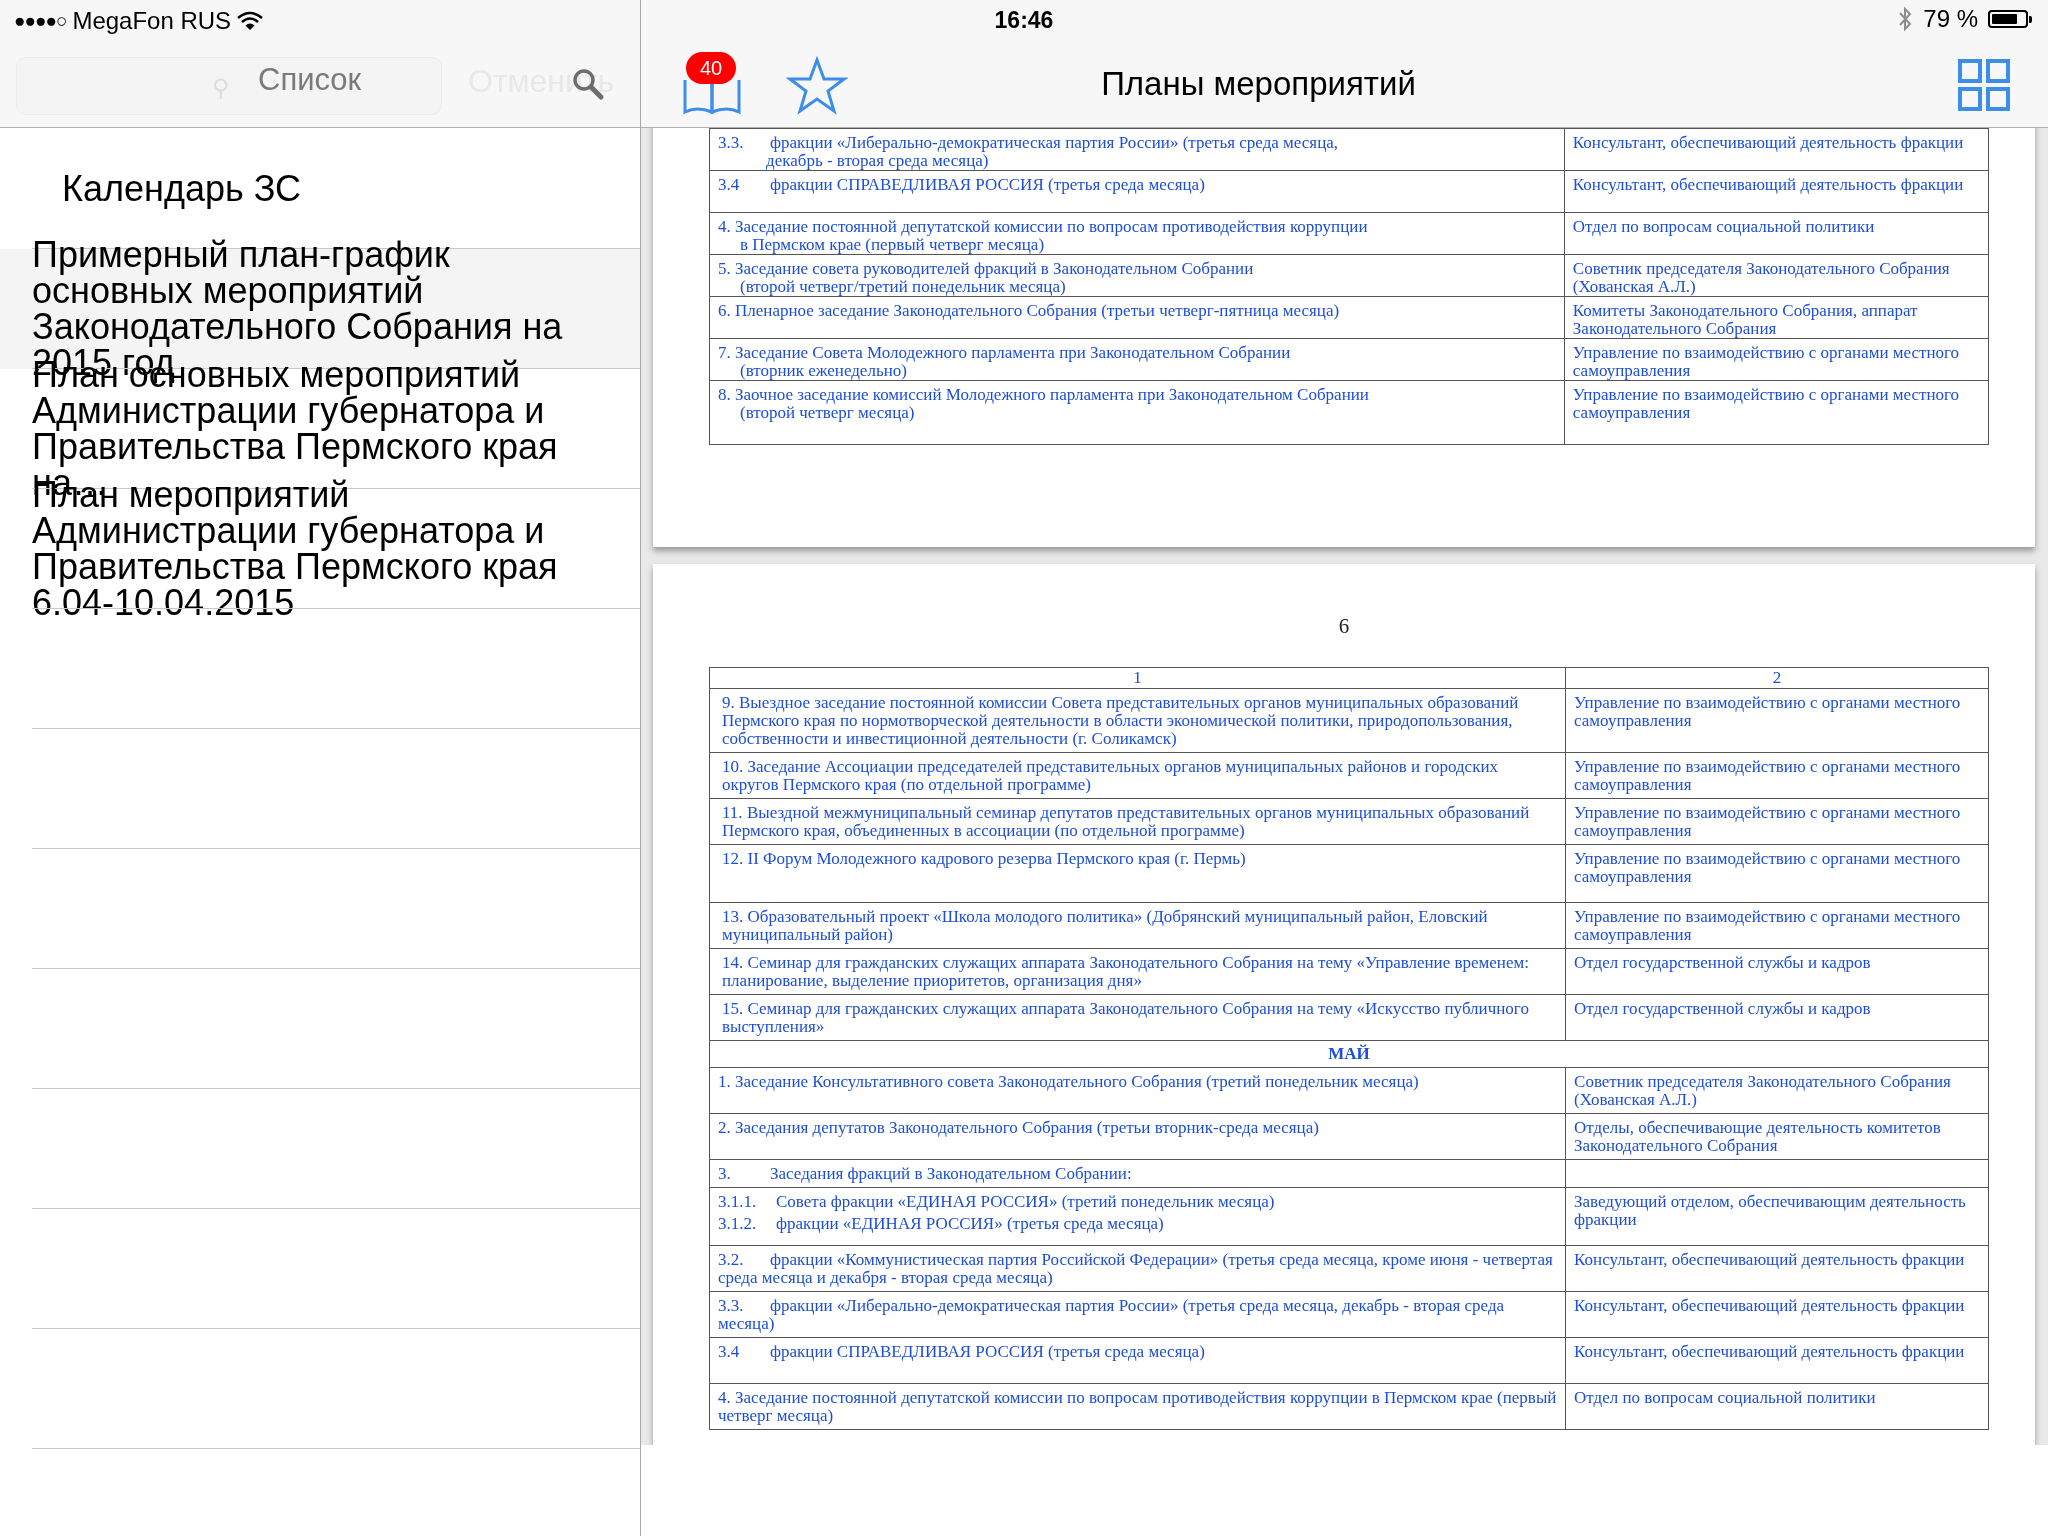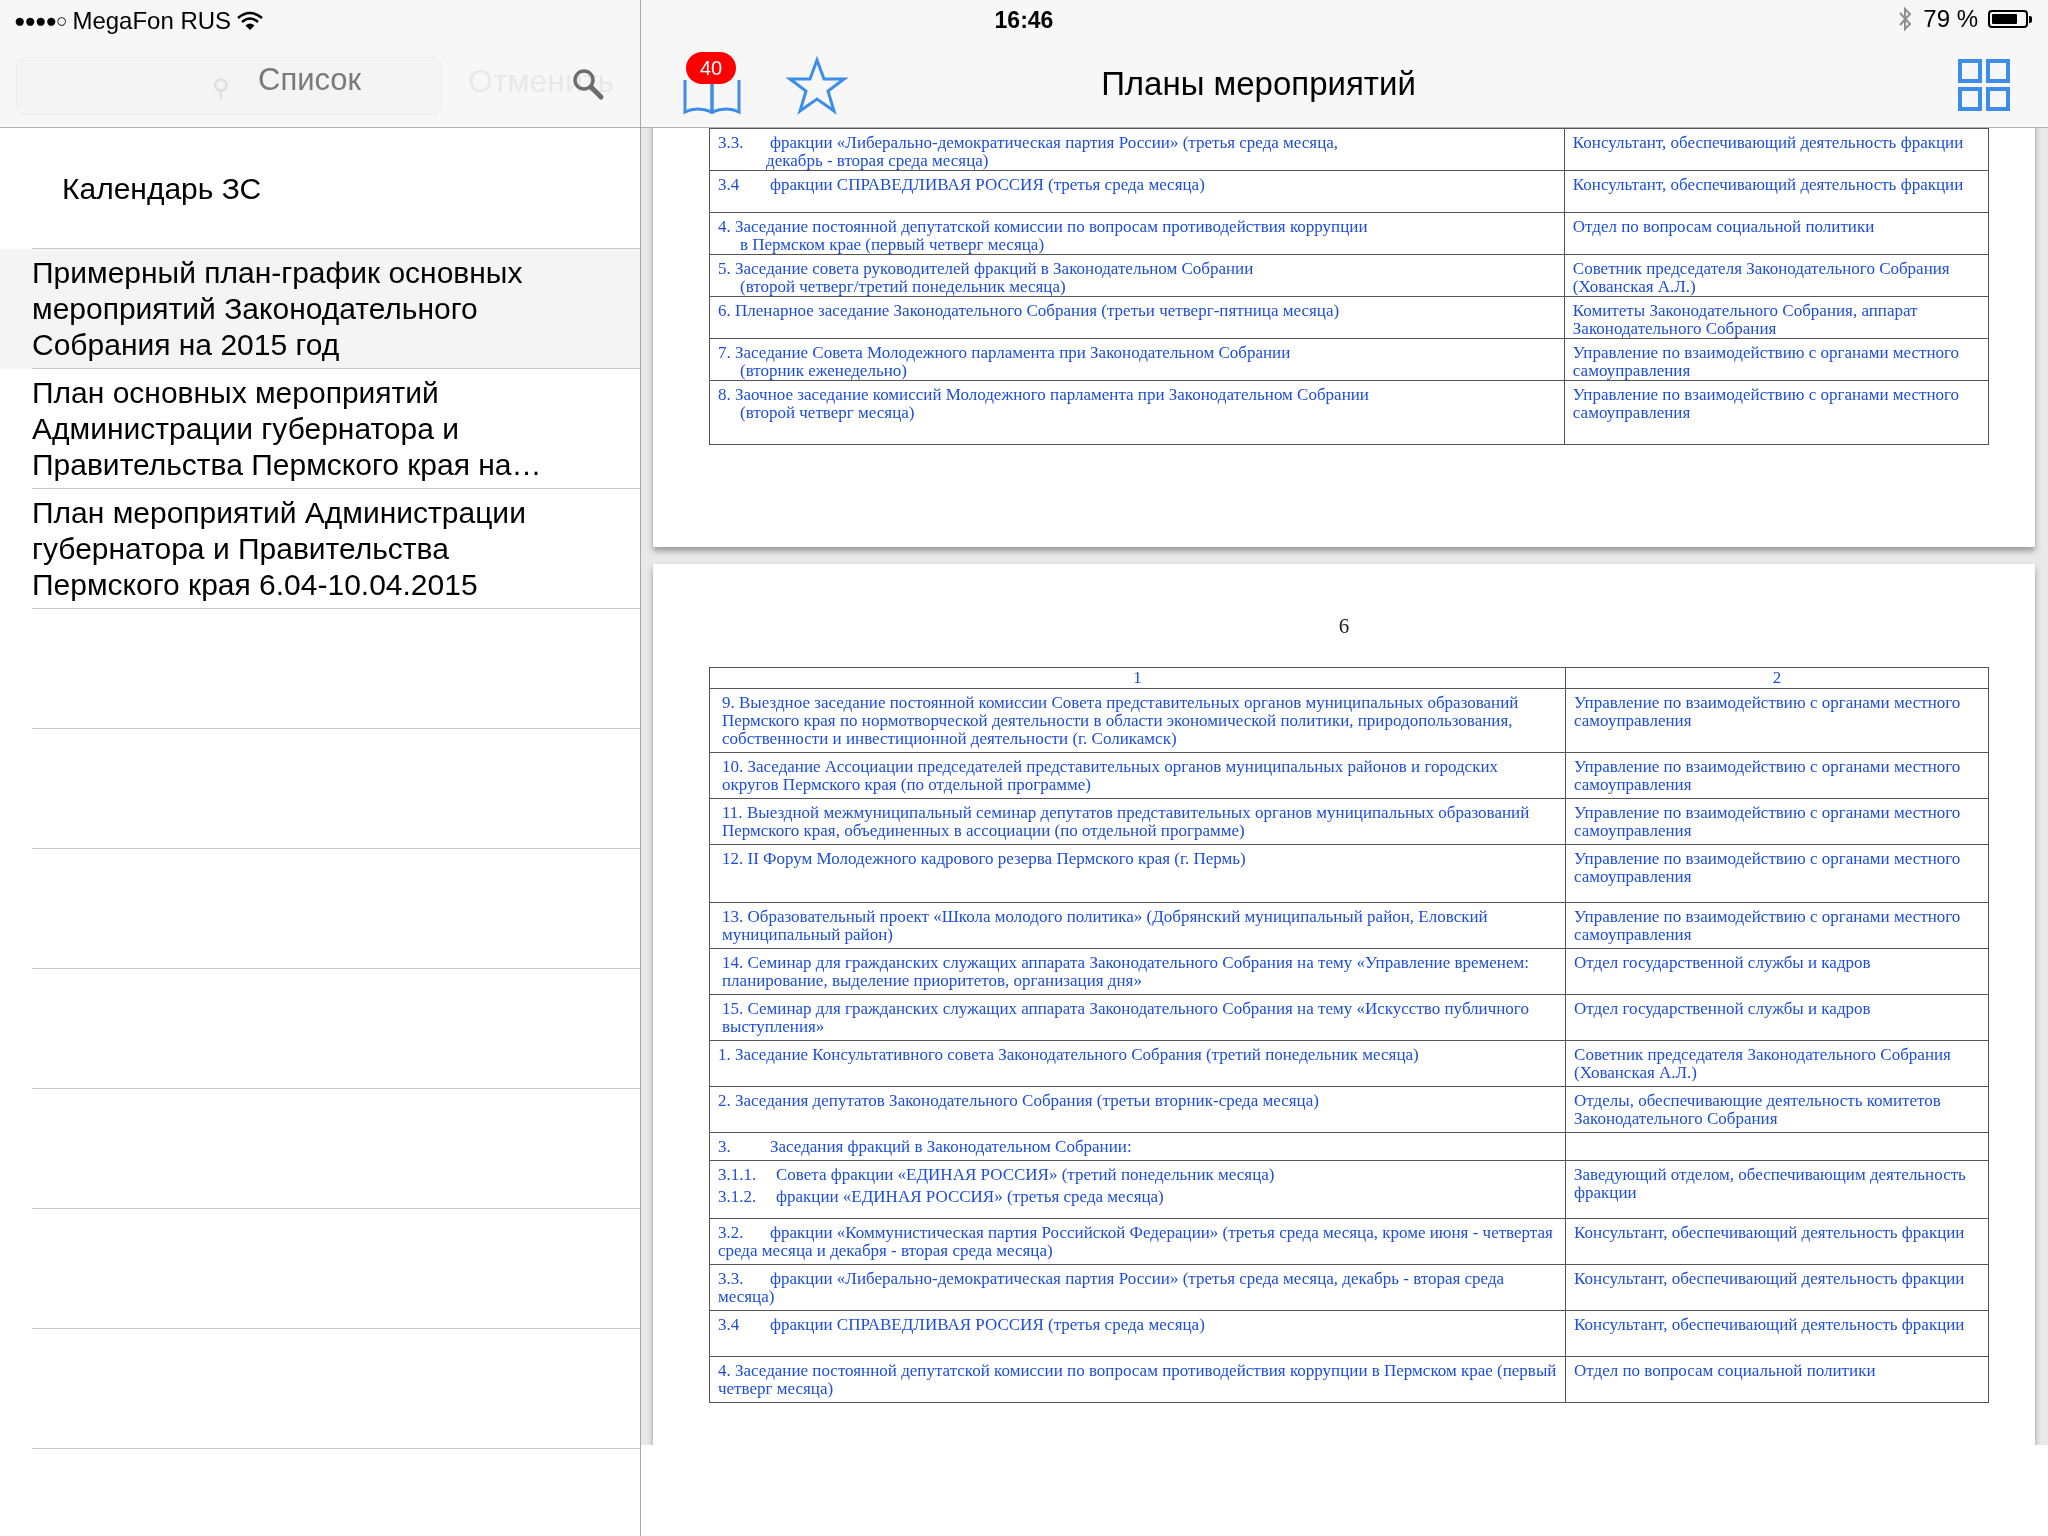--- a/index.html
+++ b/index.html
@@ -27,21 +27,21 @@
 
   .doc-head { position:absolute; left:641px; top:40px; width:1407px; height:87px; }
   .doc-title { position:absolute; left:0; width:1235px; text-align:center; top:25px; font-size:33px; color:#000; }
   .bookmark-btn { position:absolute; left:40px; top:18px; width:64px; height:60px; }
   .badge { position:absolute; left:45px; top:12px; min-width:50px; height:32px; border-radius:16px; background:#ff0000; color:#fff; font-size:20px; text-align:center; line-height:32px; }
   .star-btn { position:absolute; left:145px; top:16px; width:62px; height:60px; }
   .grid-btn { position:absolute; left:1316px; top:18px; width:56px; height:56px; }
 
   
   .list { position:absolute; left:0; top:128px; width:640px; }
-  .list-item { position:relative; box-sizing:border-box; padding:0 40px 0 62px; display:flex; align-items:center; font-size:30px; line-height:36px; color:#000; }
+  .list-item { position:relative; box-sizing:border-box; padding:0 40px 0 62px; display:flex; align-items:center; font-size:36px; line-height:36px; color:#000; }
   .list-item::after { content:""; position:absolute; left:32px; right:0; bottom:0; height:1px; background:#c8c8c8; }
   .list-item.first { height:121px; }
   .list-item.sel { background:#f4f4f4; }
   .list-item.norm { height:120px;padding-left:32px; }
   .list-item.empty { height:120px; }
 
   
   .viewer { position:absolute; left:641px; top:128px; width:1407px; height:1317px; background:#e9e9e9; overflow:hidden; }
   .page { position:absolute; left:12px; width:1382px; background:#fff; box-shadow:0 4px 6px rgba(0,0,0,.35); }
   .page1 { top:-60px; height:479px; }
@@ -229,20 +229,23 @@
           </tr>
           <tr>
             <td class="c1" style="height: 40px; padding-left: 12px;"><span>14.</span> <span>Семинар для гражданских служащих аппарата Законодательного Собрания  на тему «Управление  временем: планирование, выделение приоритетов, организация дня»</span></td>
             <td class="c2"><span>Отдел государственной службы и кадров</span></td>
           </tr>
           <tr>
             <td class="c1" style="height: 40px; padding-left: 12px;"><span>15.</span> <span>Семинар для гражданских служащих аппарата Законодательного Собрания  на тему «Искусство публичного выступления»</span></td>
             <td class="c2"><span>Отдел государственной службы и кадров</span></td>
           </tr>
           <tr>
+            <td class="month" colspan="2">МАЙ</td>
+          </tr>
+          <tr>
             <td class="c1" style="height: 40px;">
               <div><span>1.</span> <span>Заседание Консультативного совета Законодательного Собрания (третий понедельник месяца)</span></div>
             </td>
             <td class="c2"><span>Советник председателя Законодательного Собрания (Хованская А.Л.)</span></td>
           </tr>
           <tr>
             <td class="c1" style="height: 40px;">
               <div><span>2.</span> <span>Заседания депутатов Законодательного Собрания (третьи вторник-среда месяца)</span></div>
             </td>
             <td class="c2"><span>Отделы, обеспечивающие деятельность комитетов Законодательного Собрания</span></td>

